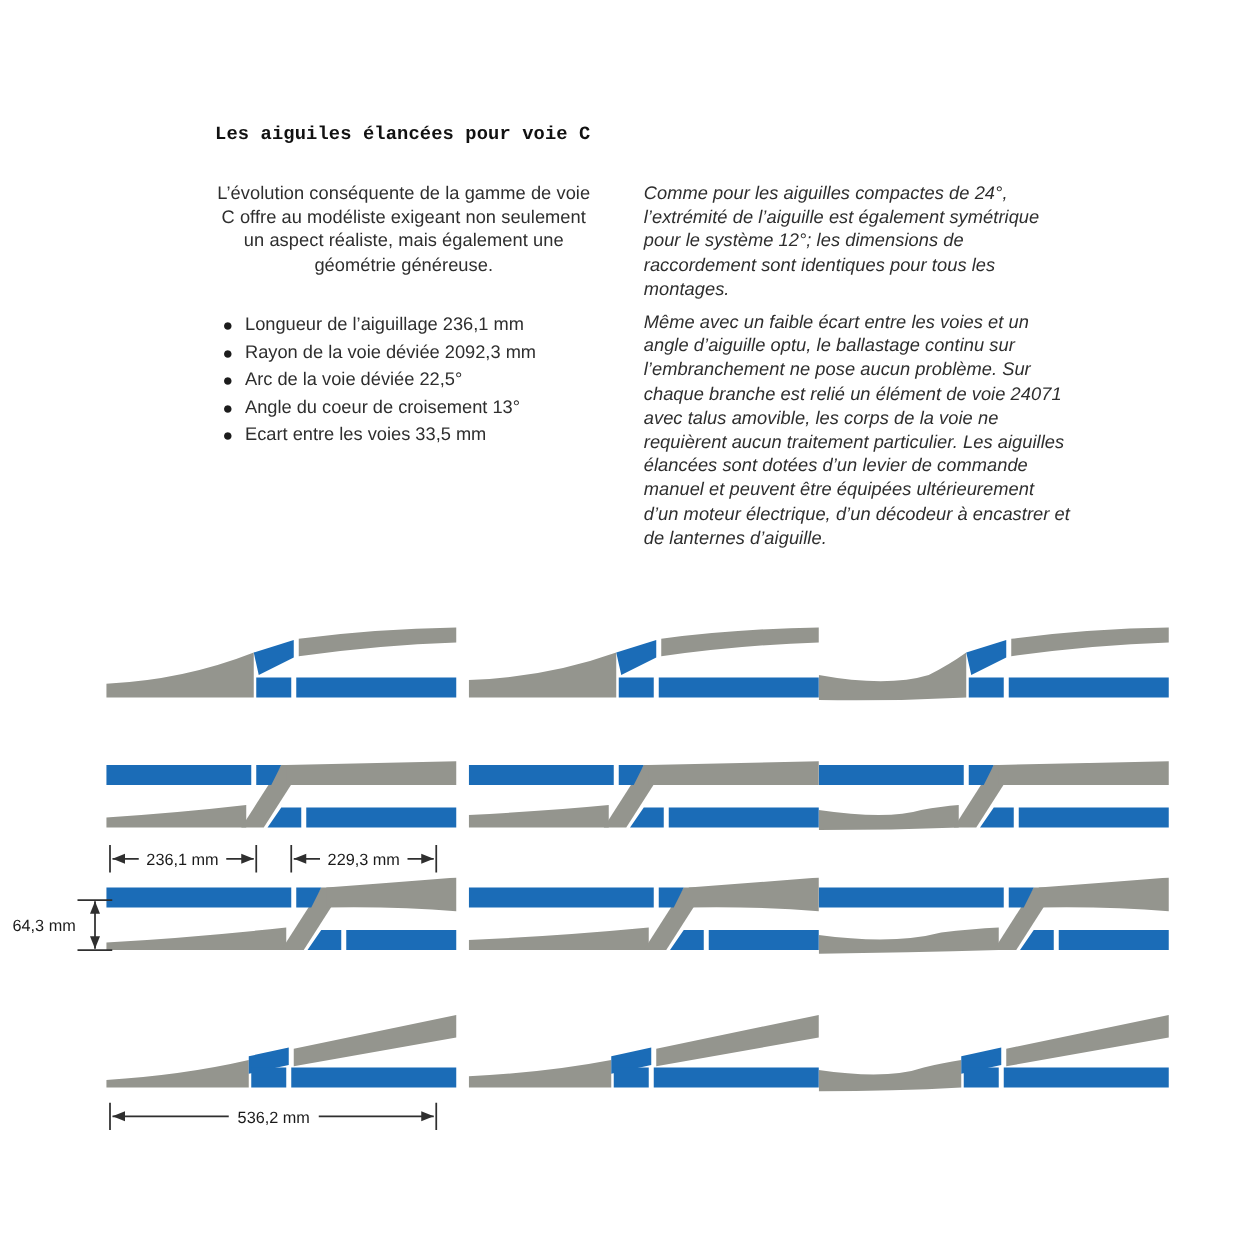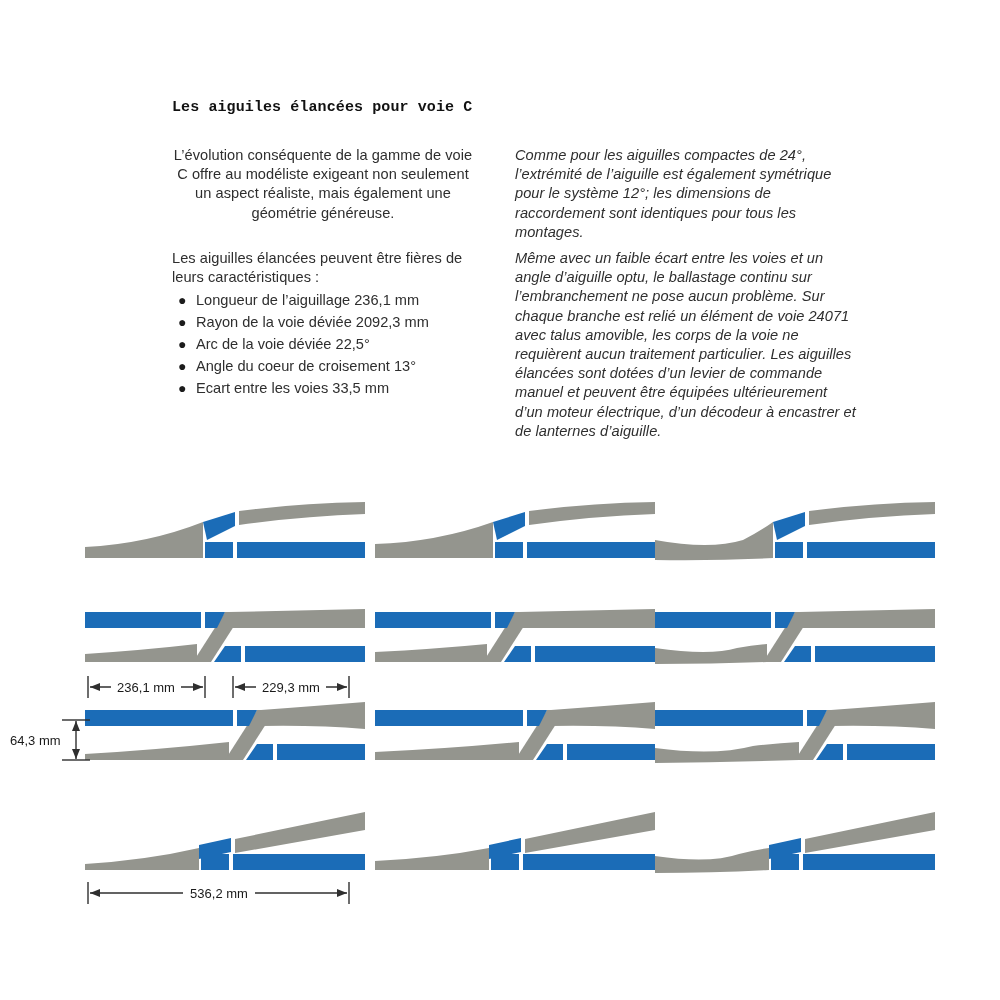--- a/index.html
+++ b/index.html
@@ -44,21 +44,20 @@
   svg{display:block;}
 </style>
 </head>
 <body>
 
 <div class="abs page-title">Les aiguiles élancées pour voie C</div>
 
 <div class="abs body-text col-left p1">L’évolution conséquente de la gamme de voie C offre au modéliste exigeant non seulement un aspect réaliste, mais également une géométrie généreuse.</div>
 
 <div class="abs list-block">
-  <div class="body-text list-intro">Les aiguilles élancées peuvent être fières de leurs caractéristiques :</div>
   <ul class="feature-list">
     <li><span class="dot">●</span><span>Longueur de l’aiguillage 236,1 mm</span></li>
     <li><span class="dot">●</span><span>Rayon de la voie déviée 2092,3 mm</span></li>
     <li><span class="dot">●</span><span>Arc de la voie déviée 22,5°</span></li>
     <li><span class="dot">●</span><span>Angle du coeur de croisement 13°</span></li>
     <li><span class="dot">●</span><span>Ecart entre les voies 33,5 mm</span></li>
   </ul>
 </div>
 
 <div class="abs body-text col-right p1">Comme pour les aiguilles compactes de 24°, l’extrémité de l’aiguille est également symétrique pour le système 12°; les dimensions de raccordement sont identiques pour tous les montages.</div>

